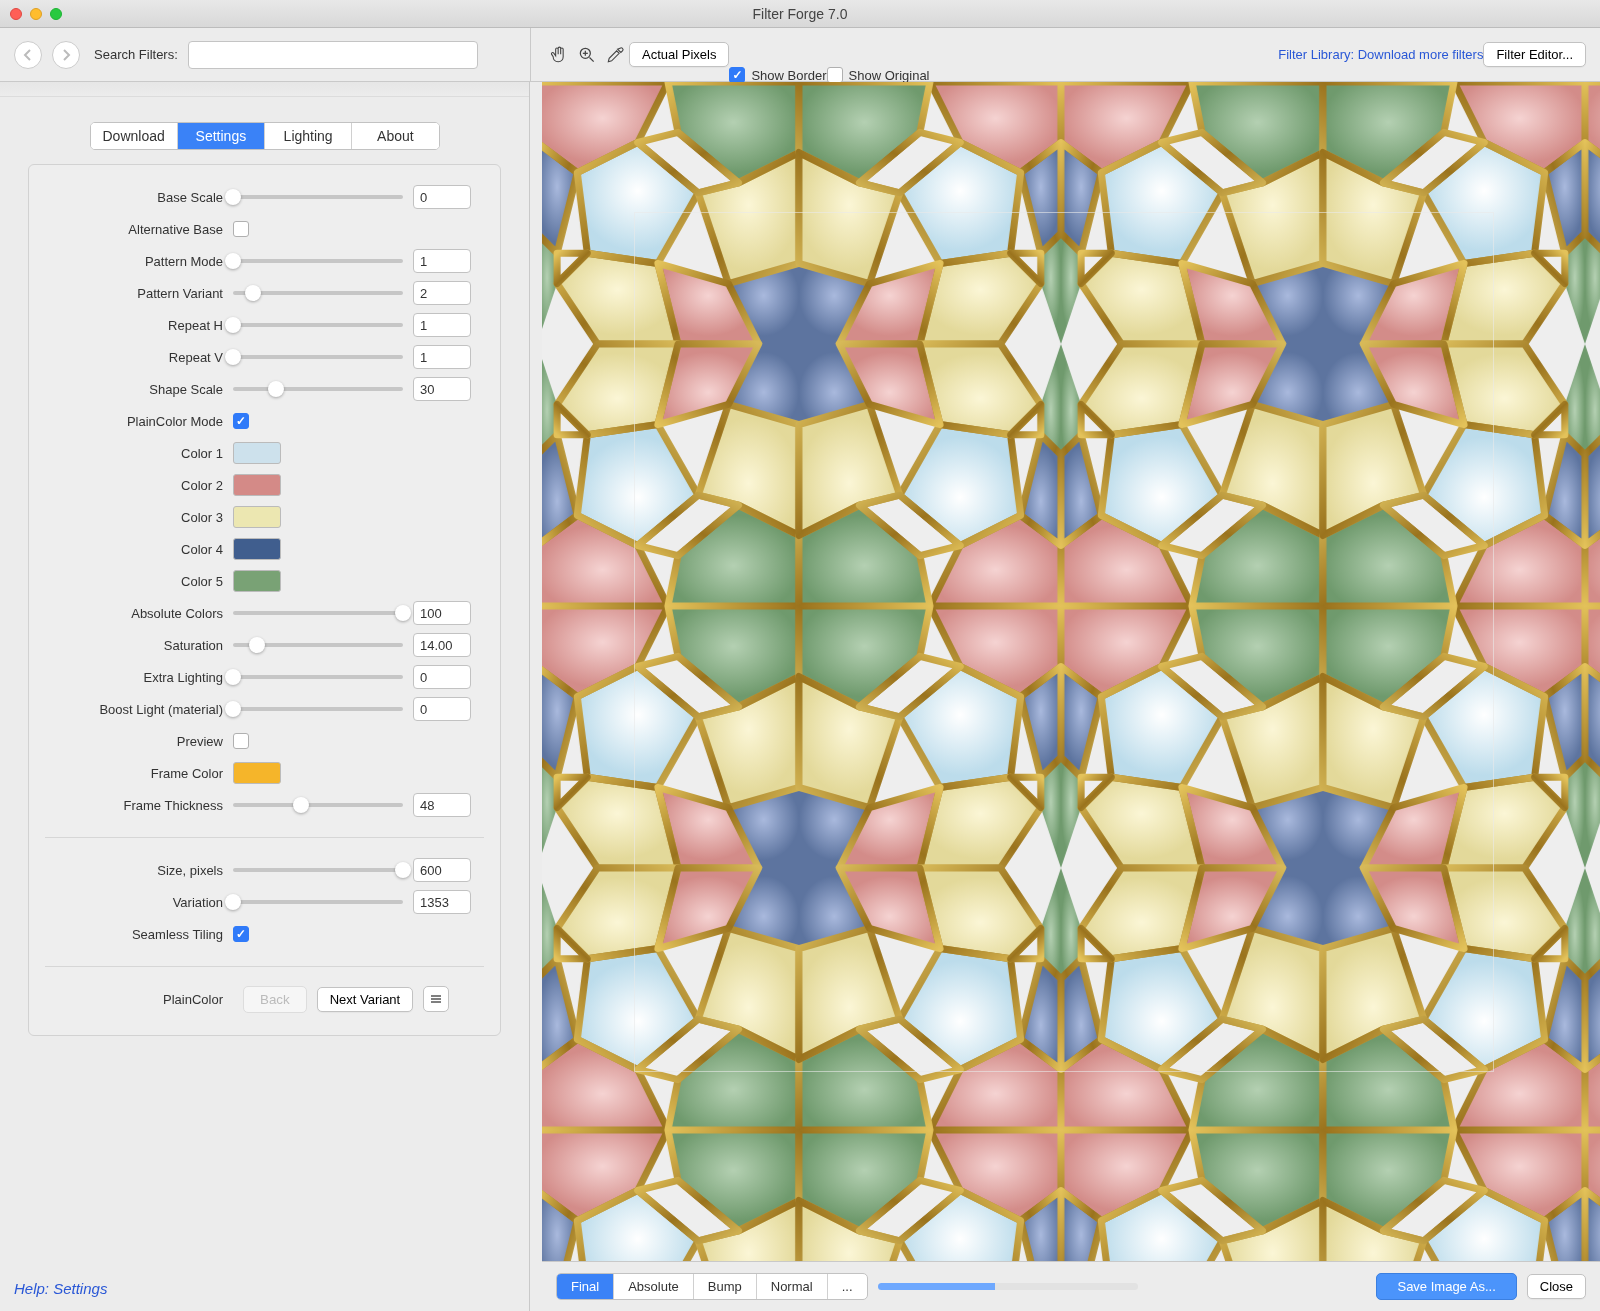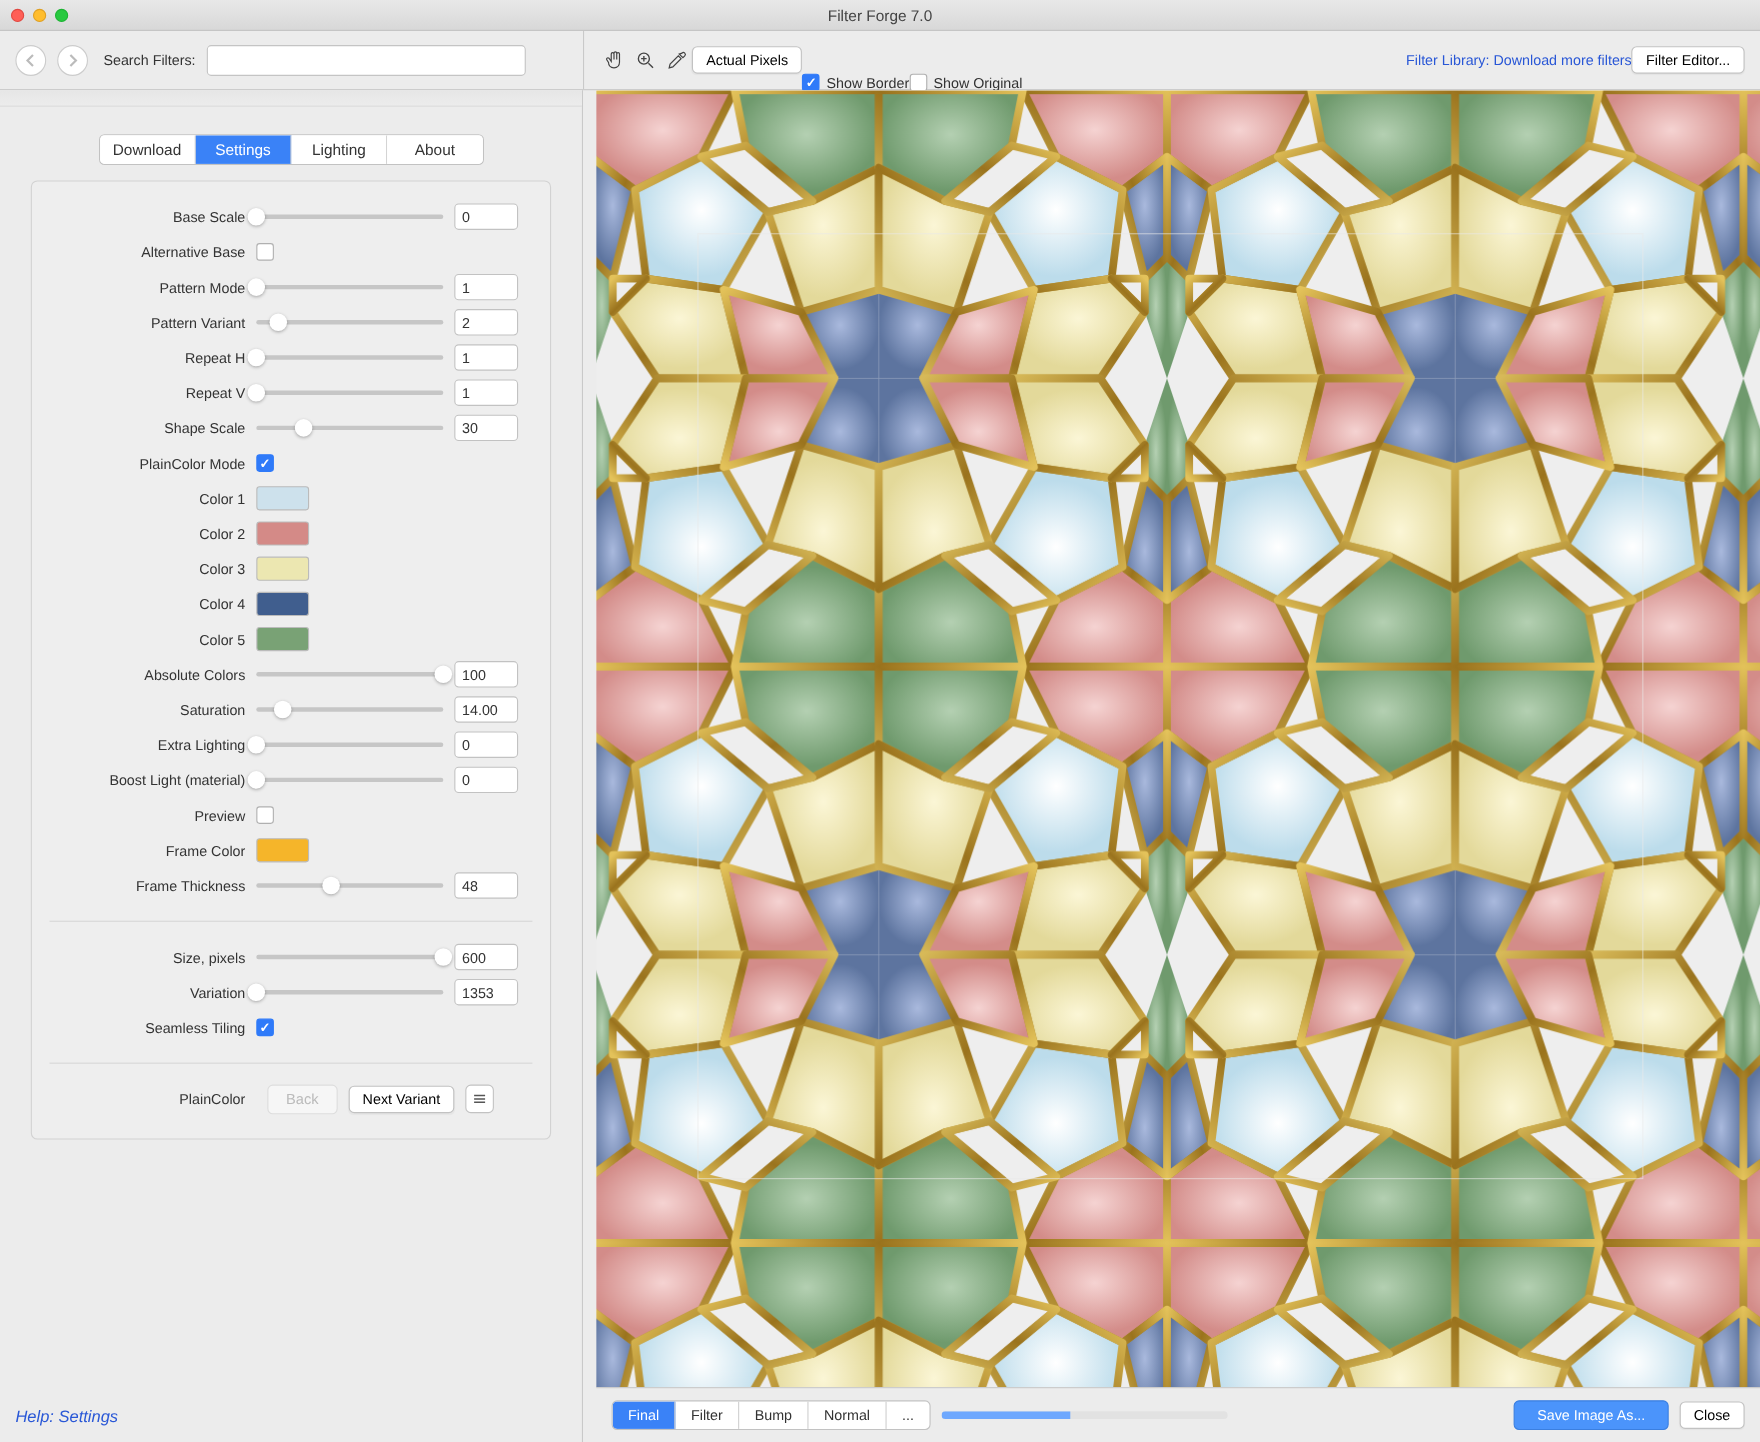--- a/index.html
+++ b/index.html
@@ -465,21 +465,21 @@
           </pattern>
         </defs>
         <rect width="1060" height="1170" fill="url(#kaleido)"></rect>
       </svg>
       <div class="preview-border"></div>
     </div>
 
     <div class="bottom-bar">
       <div class="seg-group">
         <div class="seg active">Final</div>
-        <div class="seg">Filter</div>
+        <div class="seg">Absolute</div>
         <div class="seg">Bump</div>
         <div class="seg">Normal</div>
         <div class="seg">...</div>
       </div>
       <div class="progress-bar">
         <div class="progress-fill"></div>
       </div>
       <div class="spacer"></div>
       <button class="blue-btn">Save Image As...</button>
       <button class="pill-btn">Close</button>

